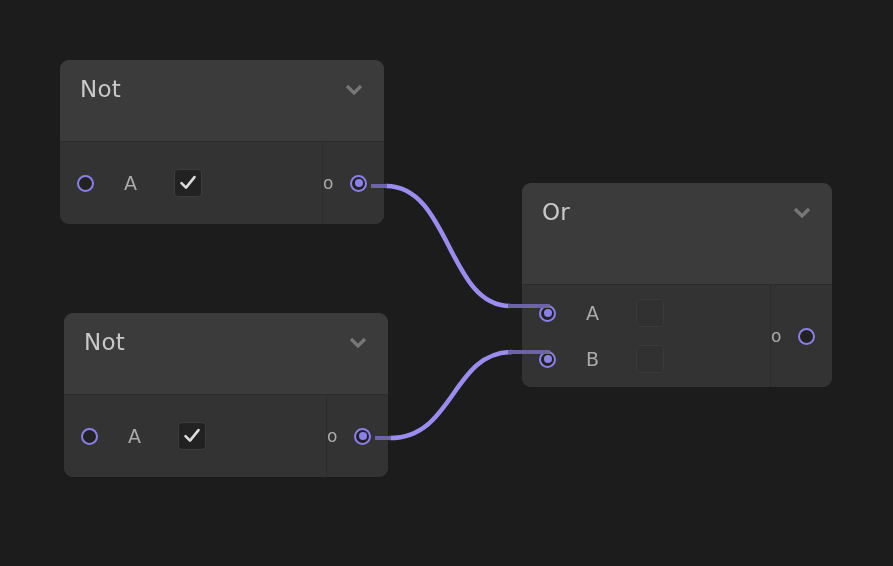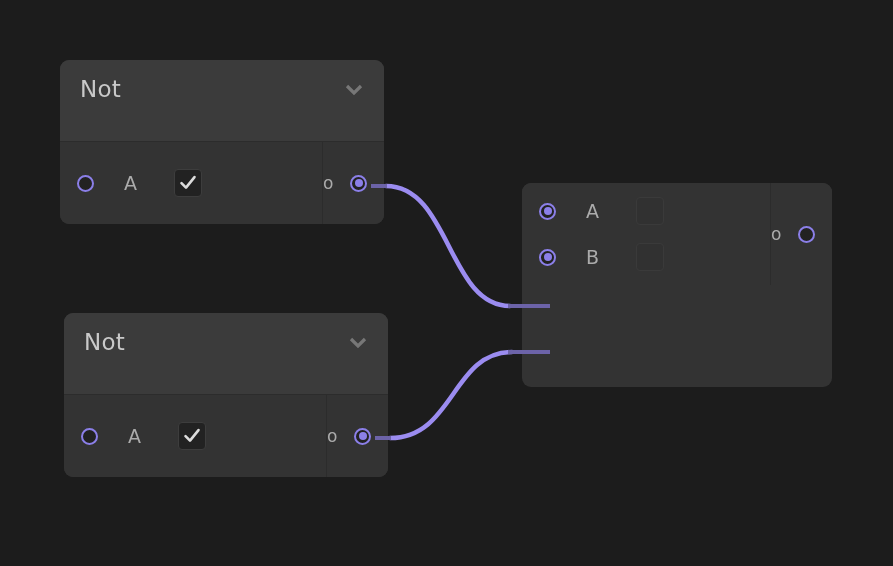--- a/index.html
+++ b/index.html
@@ -235,20 +235,28 @@
           </div>
           <div class="ports-out">
             <div class="port-row out">
               <div class="port-label out-label">o</div>
               <div class="port filled"></div>
             </div>
           </div>
         </div>
       </div>
       <div class="node" style="left: 522px; top: 183px; width: 310px; height: 204px;">
+        <div class="node-header">
+          <div class="node-title">Or</div>
+          <span style="display: block;">
+            <svg class="chevron-icon" viewBox="0 0 20 14" xmlns="http://www.w3.org/2000/svg">
+              <path d="M3 4 L10 11 L17 4" fill="none" stroke="#777777" stroke-width="3.2" stroke-linecap="butt" stroke-linejoin="miter"></path>
+            </svg>
+          </span>
+        </div>
         <div class="node-body">
           <div class="ports-in">
             <div class="port-row in">
               <div class="port filled"></div>
               <div class="port-label">A</div>
               <div class="checkbox unchecked"></div>
             </div>
             <div class="port-row in">
               <div class="port filled"></div>
               <div class="port-label">B</div>

